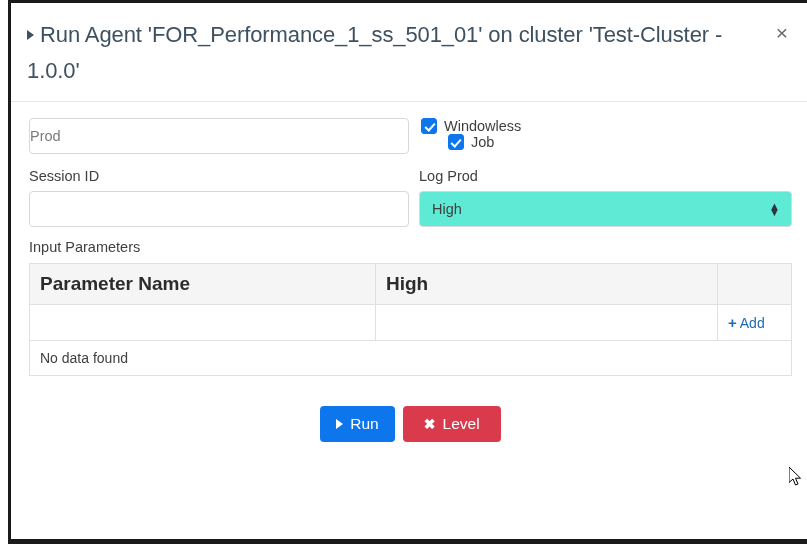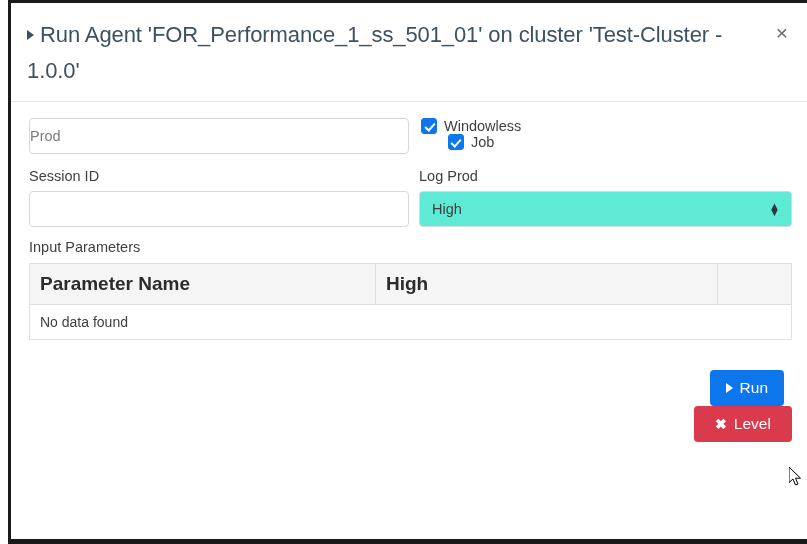--- a/index.html
+++ b/index.html
@@ -233,23 +233,22 @@
   .add-plus {
     font-weight: bold;
     font-size: 15px;
     margin-right: 3px;
   }
 
   
   #modal-footer {
     display: flex;
     justify-content: center;
-    align-items: flex-end;
+    align-items: center;
     margin-top: 30px;
-    flex-direction: column;
   }
   .btn {
     border: none;
     border-radius: 4px;
     color: #fff;
     font-size: 15.5px;
     font-family: "Liberation Sans", sans-serif;
     padding: 0 16px;
     height: 36px;
     cursor: pointer;
@@ -338,20 +337,27 @@
         <label class="field-label">Input Parameters</label>
         <table id="params-table">
           <thead>
             <tr>
               <th class="col-name">Parameter Name</th>
               <th class="col-value">High</th>
               <th class="col-action"></th>
             </tr>
           </thead>
           <tbody>
+            <tr>
+              <td class="col-name"></td>
+              <td class="col-value"></td>
+              <td class="col-action">
+                <a class="add-link"><span class="add-plus">+</span><span>Add</span></a>
+              </td>
+            </tr>
             <tr class="empty-row">
               <td colspan="3">No data found</td>
             </tr>
           </tbody>
         </table>
       </div>
 
       <div id="modal-footer">
         <button class="btn" id="run-button">
             <span class="btn-play"></span>

